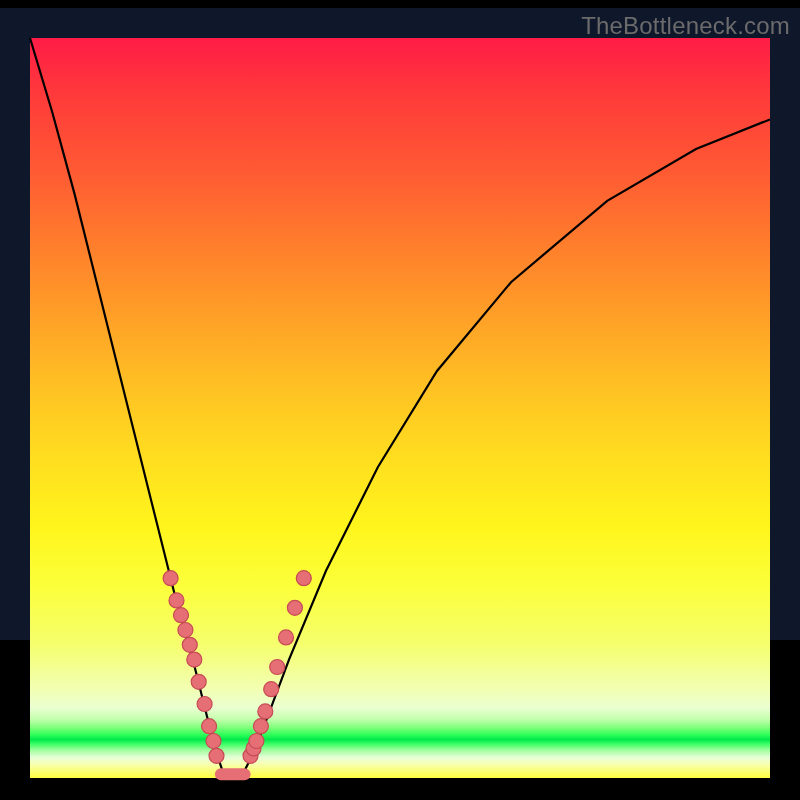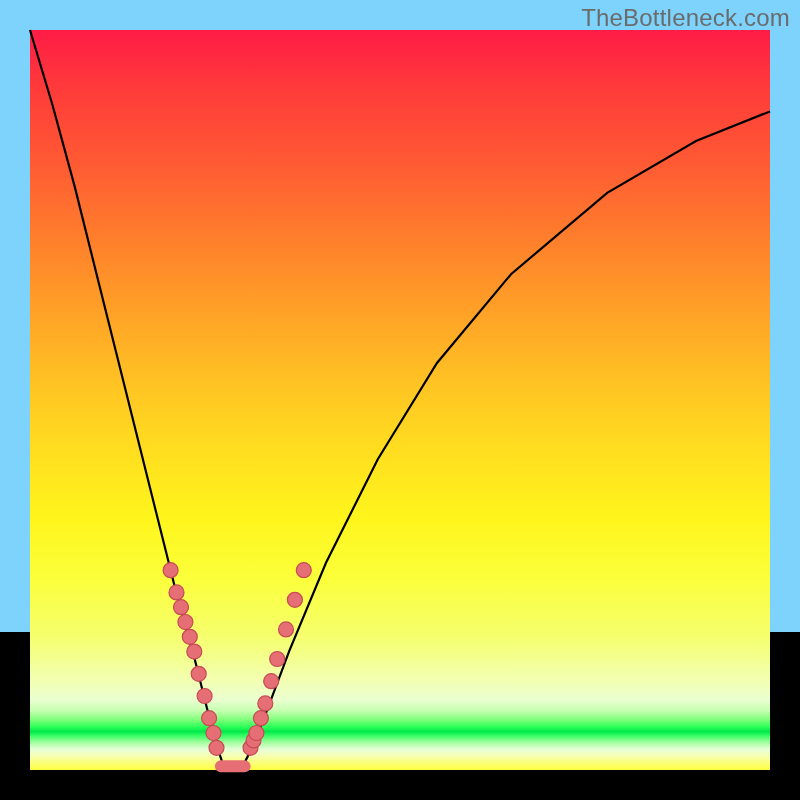--- a/index.html
+++ b/index.html
@@ -6,25 +6,25 @@
     margin: 0;
     padding: 0;
     width: 800px;
     height: 800px;
     background: #000;
     overflow: hidden;
     font-family: Arial, Helvetica, sans-serif;
   }
   .frame {
     position: absolute;
-    top: 0;
+    top: 8px;
     left: 0;
     width: 800px;
     height: 632px;
-    background: #7dd3fc;
+    background: #0f172a;
   }
   .plot {
     position: absolute;
     top: 30px;
     left: 30px;
     width: 740px;
     height: 740px;
     
     background:
       linear-gradient(to bottom,

